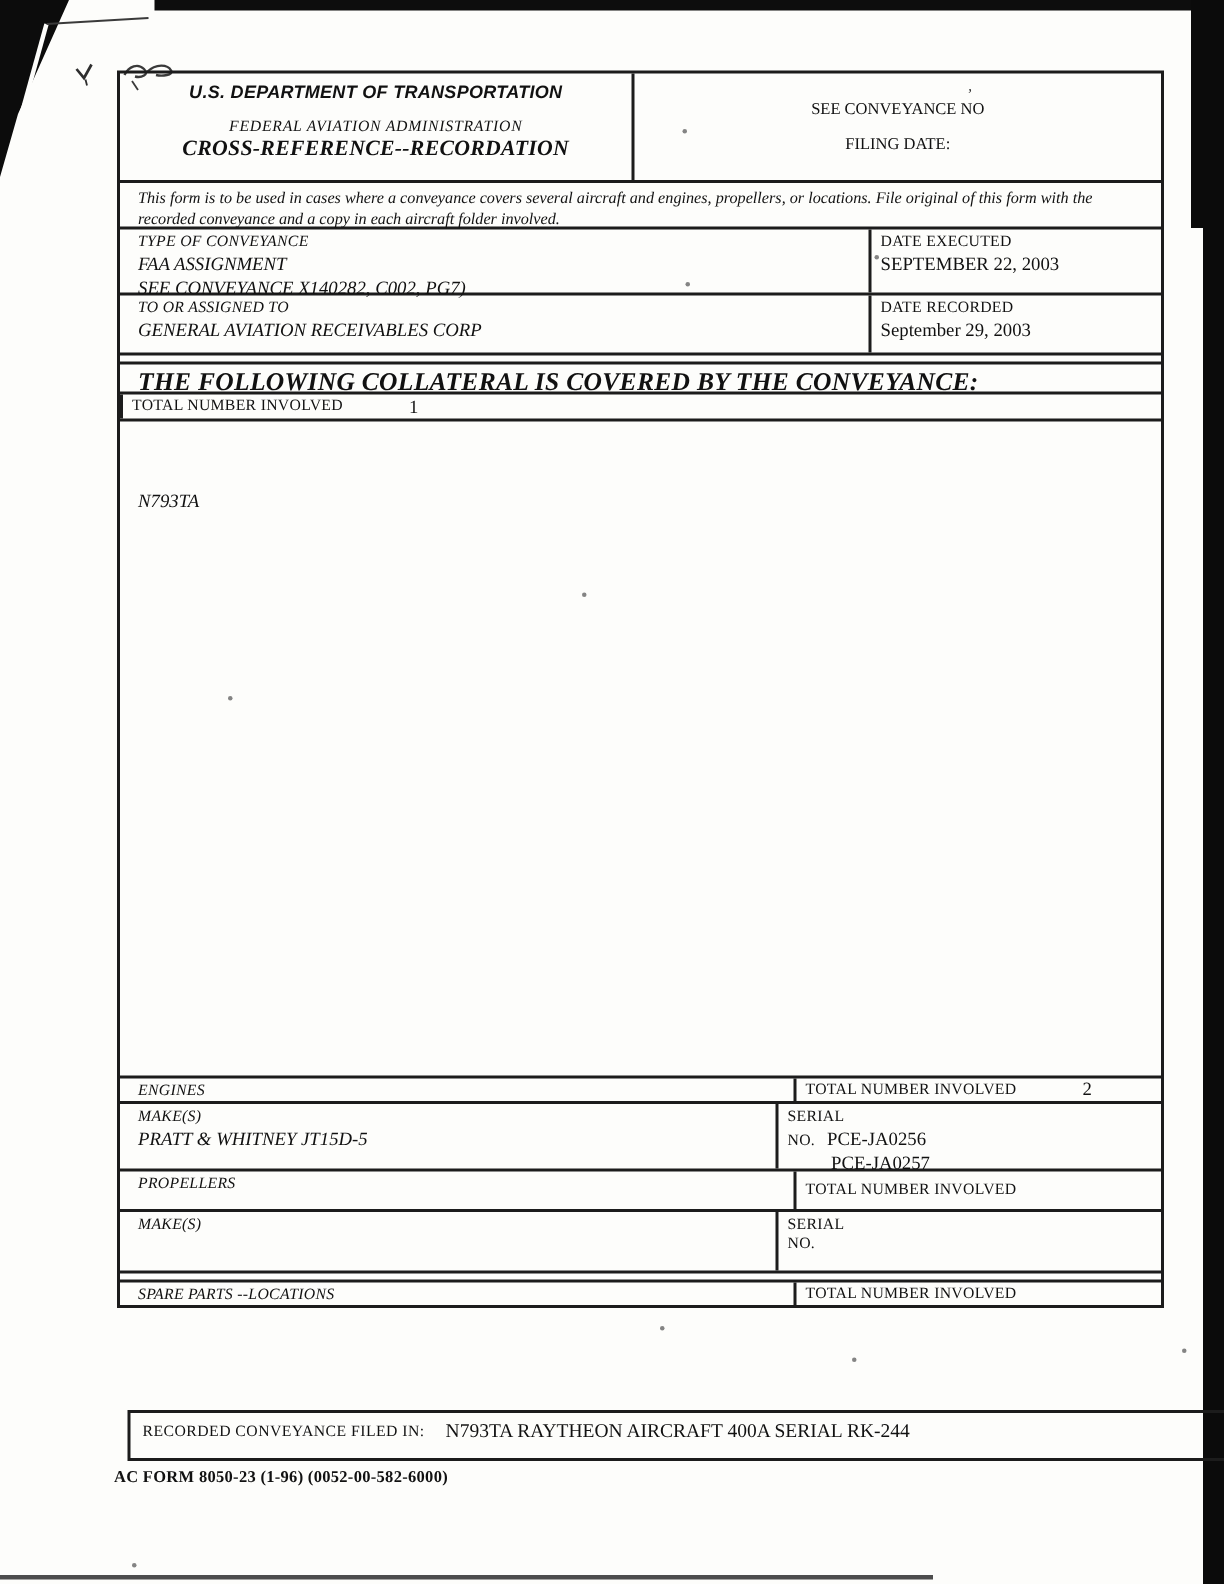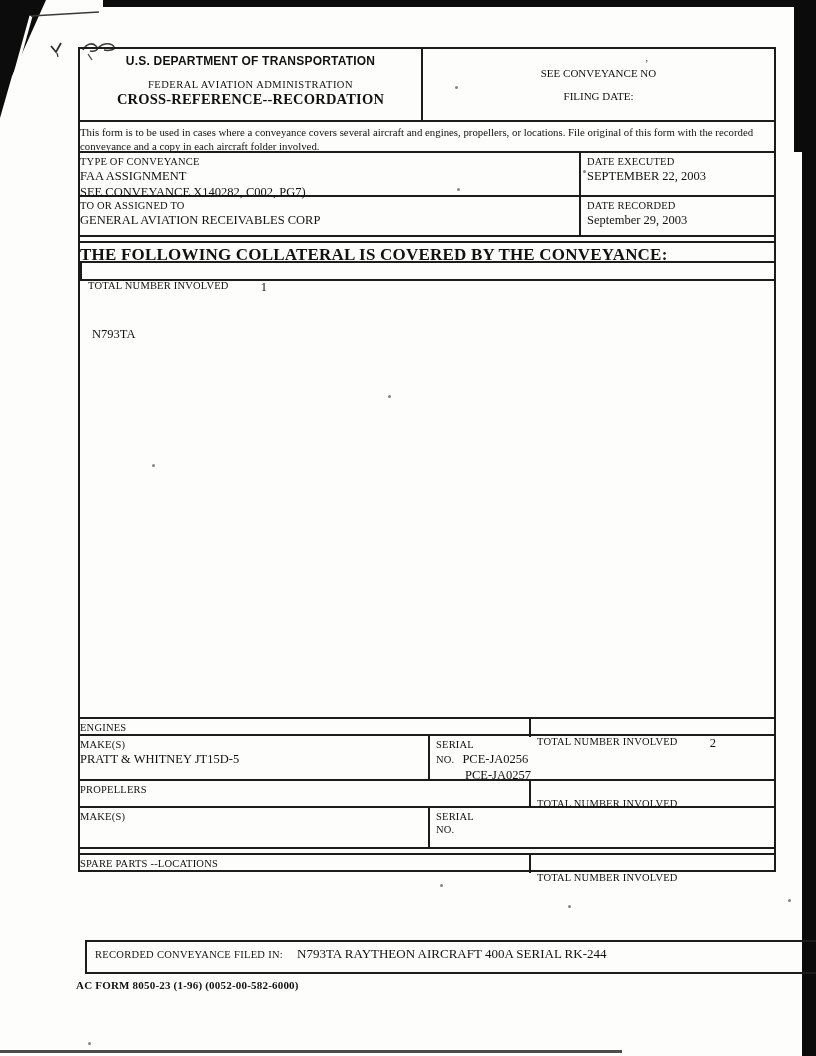--- a/index.html
+++ b/index.html
@@ -19,21 +19,21 @@
   .bottom-line{left:0;top:1050px;width:622px;height:3px;background:#2e2e2e;opacity:.85;}
   .speck{width:3px;height:3px;background:#444;border-radius:50%;opacity:.65;}
   .stray-mark{font-size:10px;color:#333;}
   
   .form{
     position:absolute;left:78px;top:47px;width:698px;
     border:2px solid #1c1c1c;background:transparent;box-sizing:border-box;
   }
   .row{display:flex;border-bottom:2px solid #1c1c1c;box-sizing:border-box;}
   .row:last-child{border-bottom:none;}
-  .c-l{flex:1;min-width:0;box-sizing:border-box;padding:2px 0;}
+  .c-l{flex:1;min-width:0;box-sizing:border-box;padding:2px 12px;font-style:italic;}
   .c-r{box-sizing:border-box;border-left:2px solid #1c1c1c;padding:2px 6px;}
   .lbl{font-size:10.5px;letter-spacing:.2px;line-height:1.25;}
   .val{font-size:12.5px;line-height:1.3;}
   
   .r-header{height:73px;}
   .r-header .c-l{text-align:center;padding-top:5px;}
   .r-header .c-r{width:353px;text-align:center;}
   .dot-line{font-family:"Liberation Sans",sans-serif;font-weight:bold;font-size:12px;letter-spacing:.2px;}
   .faa-line{font-size:10.5px;margin-top:11px;letter-spacing:.5px;}
   .title-line{font-weight:bold;font-size:14.5px;margin-top:1px;letter-spacing:.2px;}
@@ -46,26 +46,26 @@
   .r-type{height:44px;}
   .r-from{height:43px;}
   .r-to{height:40px;}
   .r-type .c-r,.r-from .c-r,.r-to .c-r{width:195px;}
   
   .r-coltitle{height:22px;margin-top:4px;border-top:2px solid #1c1c1c;}
   .r-coltitle .c-l{font-weight:bold;font-size:17px;padding-top:2px;letter-spacing:.2px;}
   .r-achead{height:18px;}
   .r-achead .c-r,.r-sparehead .c-r{width:245px;}
   .r-enghead .c-r,.r-prophead .c-r{width:245px;}
-  .total-cell{display:flex;align-items:flex-start;gap:32px;padding-top:16px;}
+  .total-cell{display:flex;align-items:center;gap:44px;padding-top:2px;}
   .r-acbody{height:438px;}
   .r-acbody .c-l{padding-top:45px;padding-left:12px;}
   .r-enghead{height:17px;}
   .r-engbody{height:45px;}
-  .r-engbody .c-r,.r-propbody .c-r{width:346px;margin-left:12px;}
+  .r-engbody .c-r,.r-propbody .c-r{width:257px;margin-left:12px;}
   .r-prophead{height:27px;}
   .r-propbody{height:41px;}
   .r-sparehead{height:17px;margin-top:4px;border-top:2px solid #1c1c1c;}
   .r-locbody{height:31px;}
   .serial-no-line{display:flex;gap:8px;align-items:baseline;}
   .serial-val-2{margin-left:29px;}
   
   .recorded-box{
     position:absolute;left:85px;top:940px;width:787px;height:34px;
     border:2px solid #1c1c1c;box-sizing:border-box;

